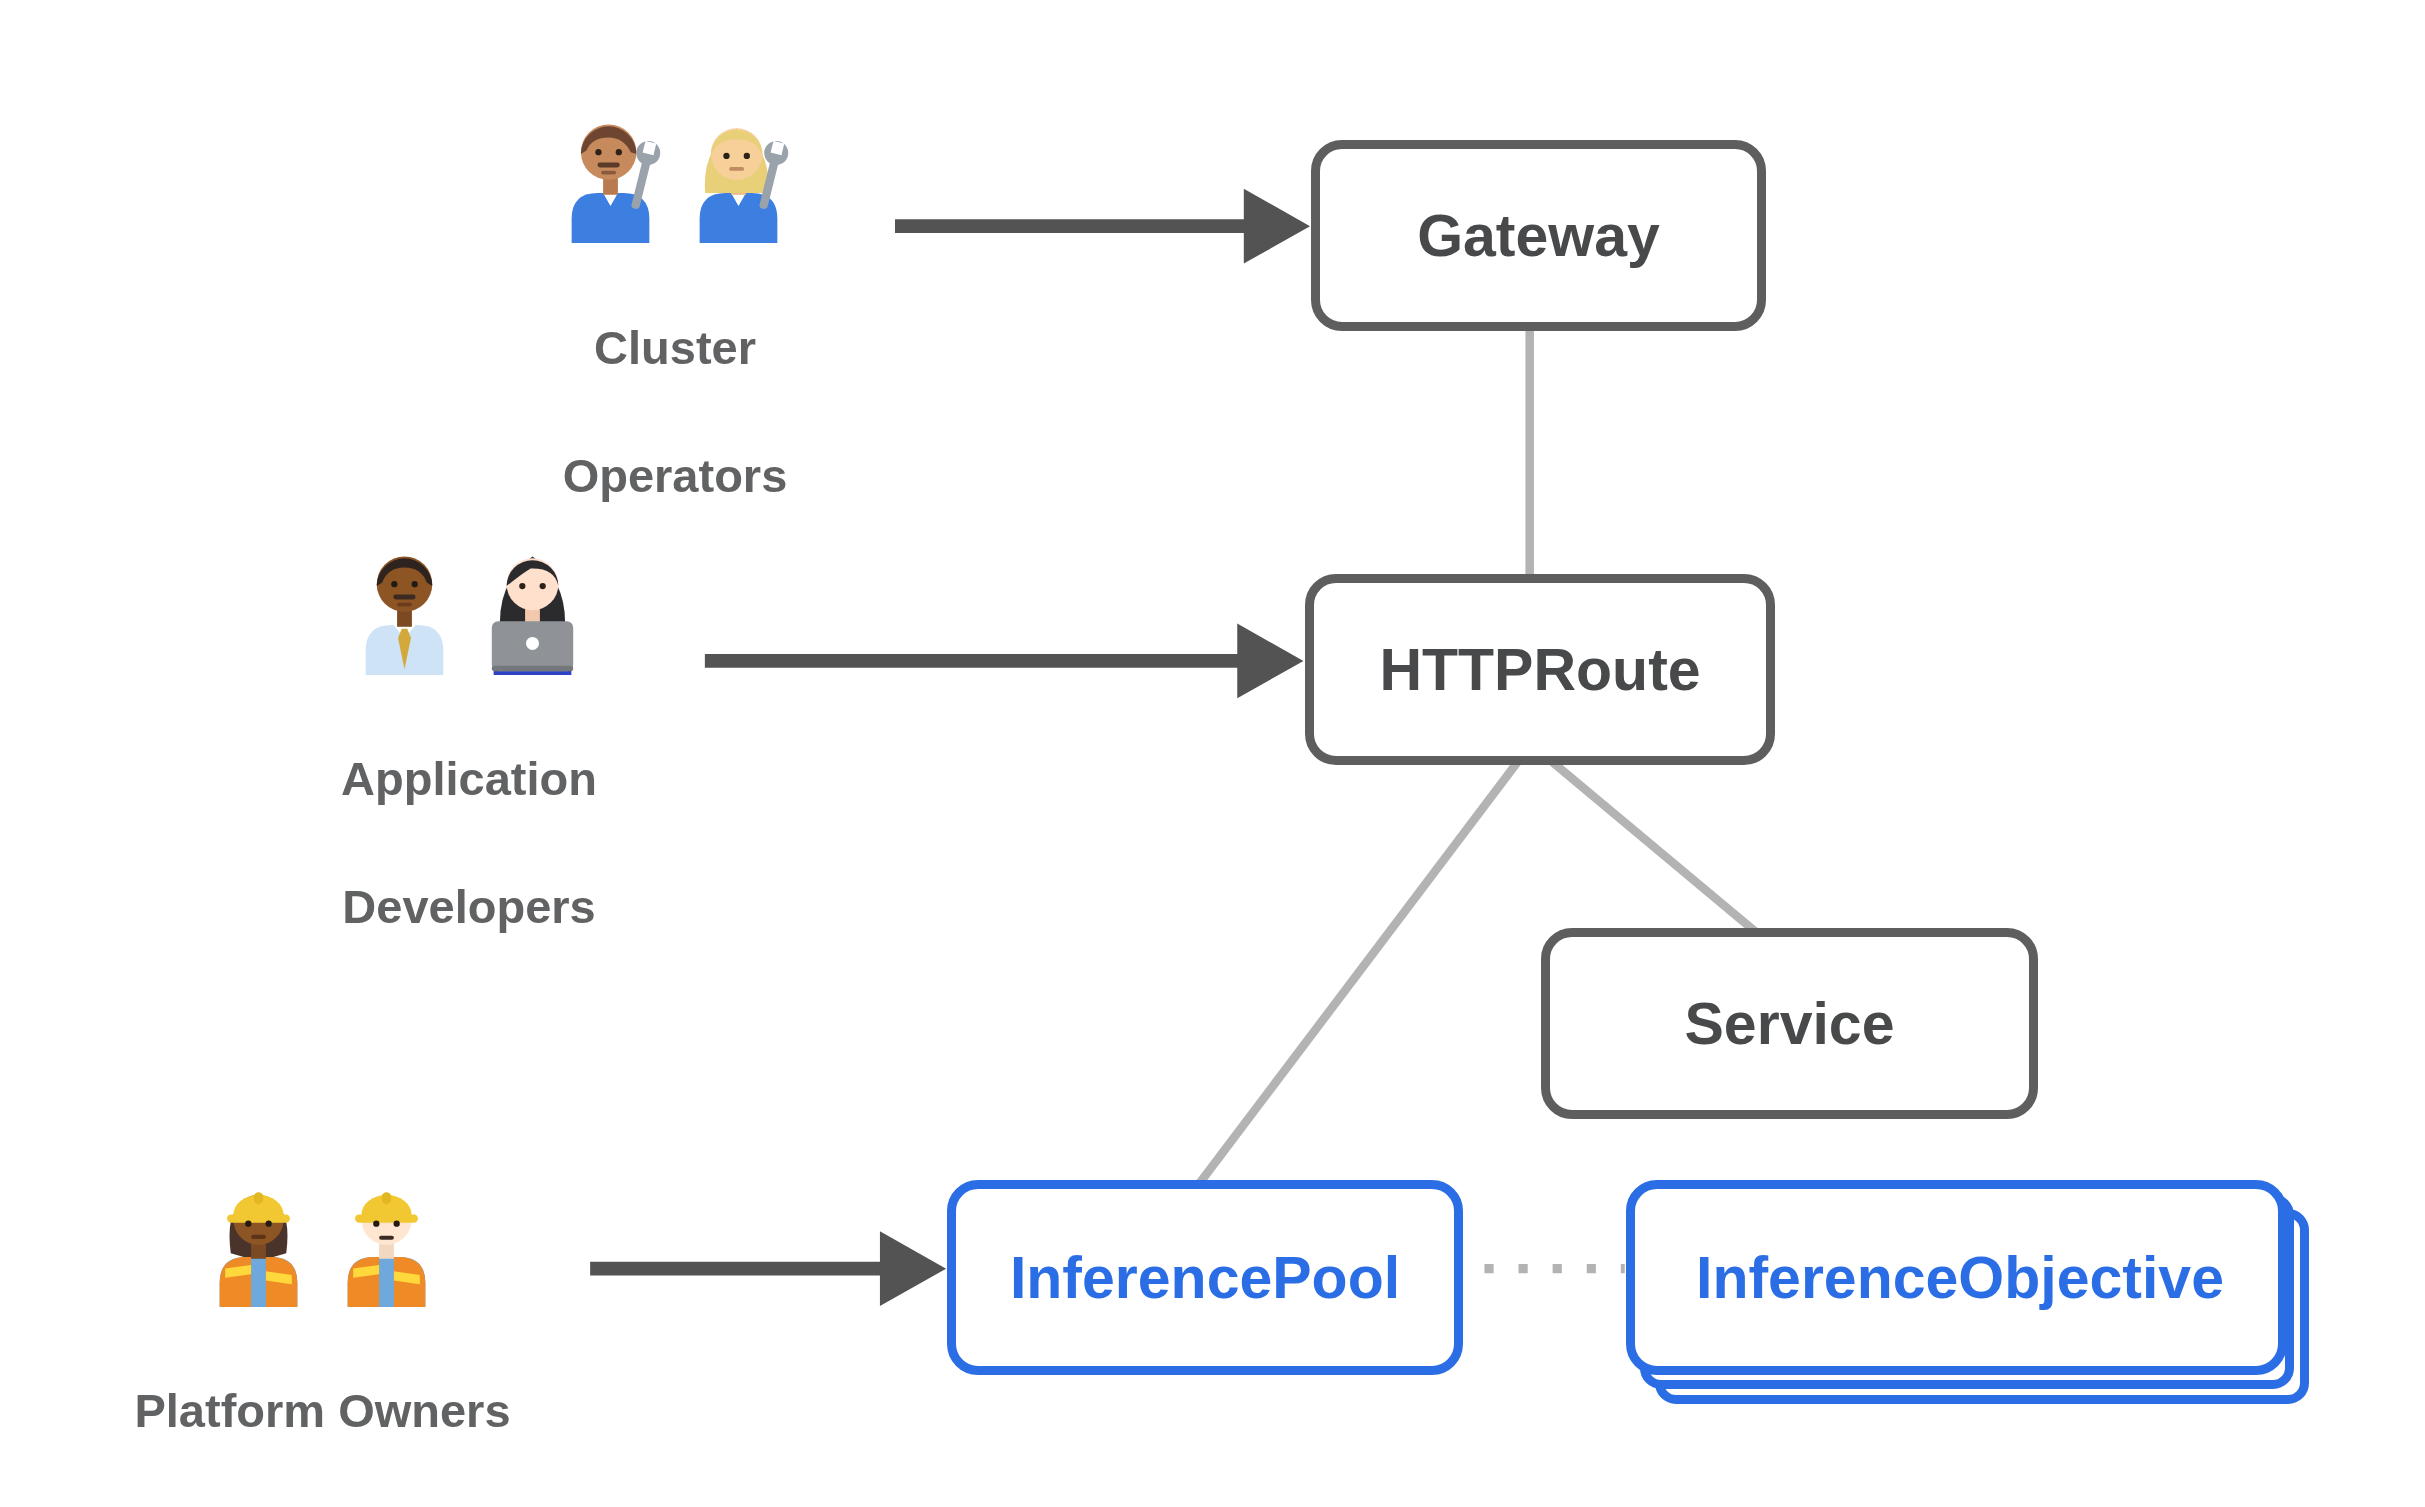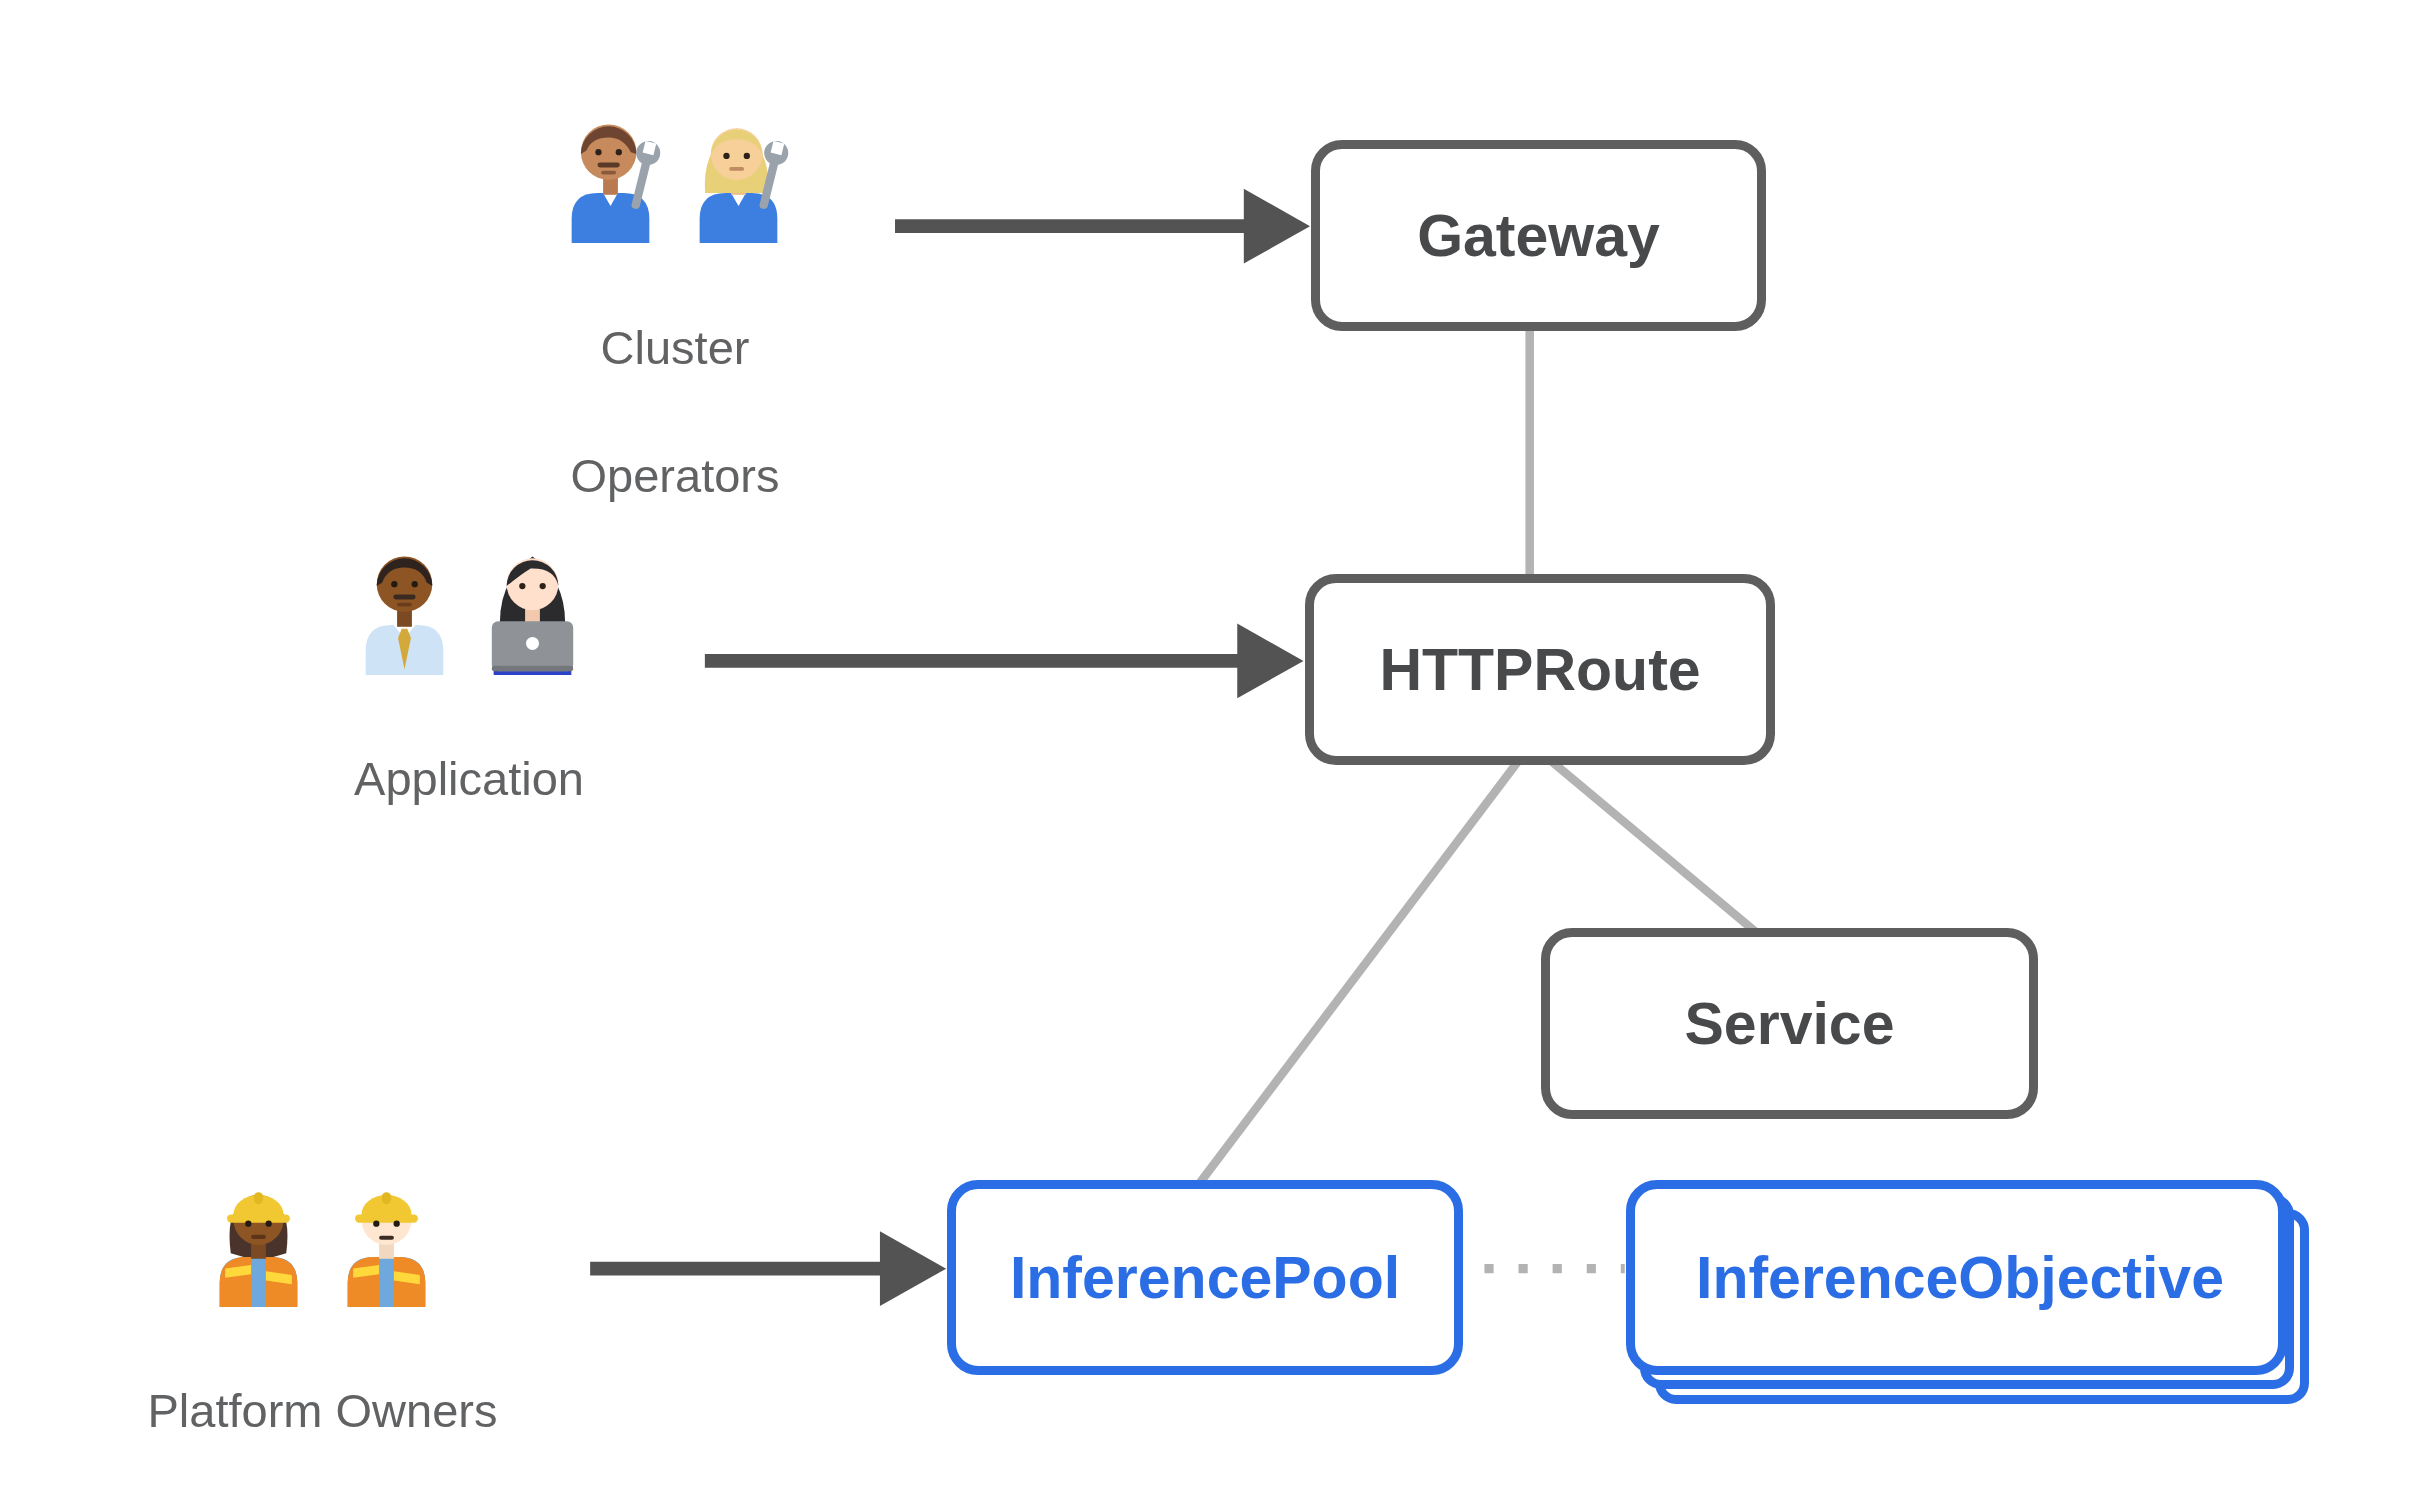--- a/index.html
+++ b/index.html
@@ -5,21 +5,21 @@
   html,body{margin:0;padding:0;background:#ffffff;}
   .canvas{position:relative;width:2426px;height:1508px;background:#ffffff;overflow:hidden;
           font-family:"Liberation Sans", sans-serif;}
   .connectors{position:absolute;left:0;top:0;z-index:1;}
   .node{position:absolute;z-index:3;background:#ffffff;border:9.2px solid #5e5e5e;border-radius:31px;
         display:flex;align-items:center;justify-content:center;
         font-weight:bold;font-size:59px;color:#48494b;letter-spacing:0px;}
   .node.blue{border-color:#2b6de4;color:#2b6de4;}
   .stack-layer{position:absolute;z-index:2;background:#ffffff;border:9.2px solid #2b6de4;border-radius:21px;}
   .icon-row{position:absolute;display:flex;gap:17px;z-index:3;}
-  .actor-label{position:absolute;width:590px;text-align:center;font-weight:normal;font-size:47px;
+  .actor-label{position:absolute;width:590px;text-align:center;font-weight:bold;font-size:47px;
                line-height:64px;color:#616264;z-index:3;white-space:pre-line;}
   .person{display:block;}
 </style>
 </head>
 <body>
 
 <div class="canvas">
 
   <svg class="connectors" width="2426" height="1508" viewBox="0 0 3700 2300">
 
@@ -129,20 +129,21 @@
       <path d="M32 54 a28 28 0 0 1 56 0 q-4 -20 -30 -19 q-10 6 -26 19 z" fill="#2b2b2e"></path>
       <circle cx="49" cy="54" r="3.4" fill="#2e211a"></circle>
         <circle cx="71" cy="54" r="3.4" fill="#2e211a"></circle>
       <rect x="16" y="92" width="88" height="54" rx="7" fill="#8f9296"></rect>
       <rect x="16" y="140" width="88" height="6" rx="3" fill="#74777b"></rect>
       <circle cx="60" cy="116" r="7" fill="#ffffff"></circle>
     </svg>
   </div>
   <div class="actor-label" style="left:174px;top:683px;">
     <div>Application</div>
+    <div>Developers</div>
   </div>
 
   <div class="icon-row" style="left:203px;top:1168px;">
     <svg class="person" width="111" height="139" viewBox="0 0 120 150">
       <path d="M18 150 V124 Q18 96 46 96 H74 Q102 96 102 124 V150 Z" fill="#6ea8dc"></path>
       <path d="M18 150 V124 Q18 98 44 96 L52 96 V150 Z" fill="#ef8b26"></path>
       <path d="M68 96 L76 96 Q102 98 102 124 V150 H68 Z" fill="#ef8b26"></path>
       <rect x="24" y="112" width="28" height="10" fill="#ffd93b" transform="skewY(-8)"></rect>
       <rect x="68" y="102" width="28" height="10" fill="#ffd93b" transform="skewY(8)"></rect>
       <path d="M30 92 Q26 60 34 48 L86 48 Q94 60 90 92 L76 96 L44 96 Z" fill="#4a332a"></path>

